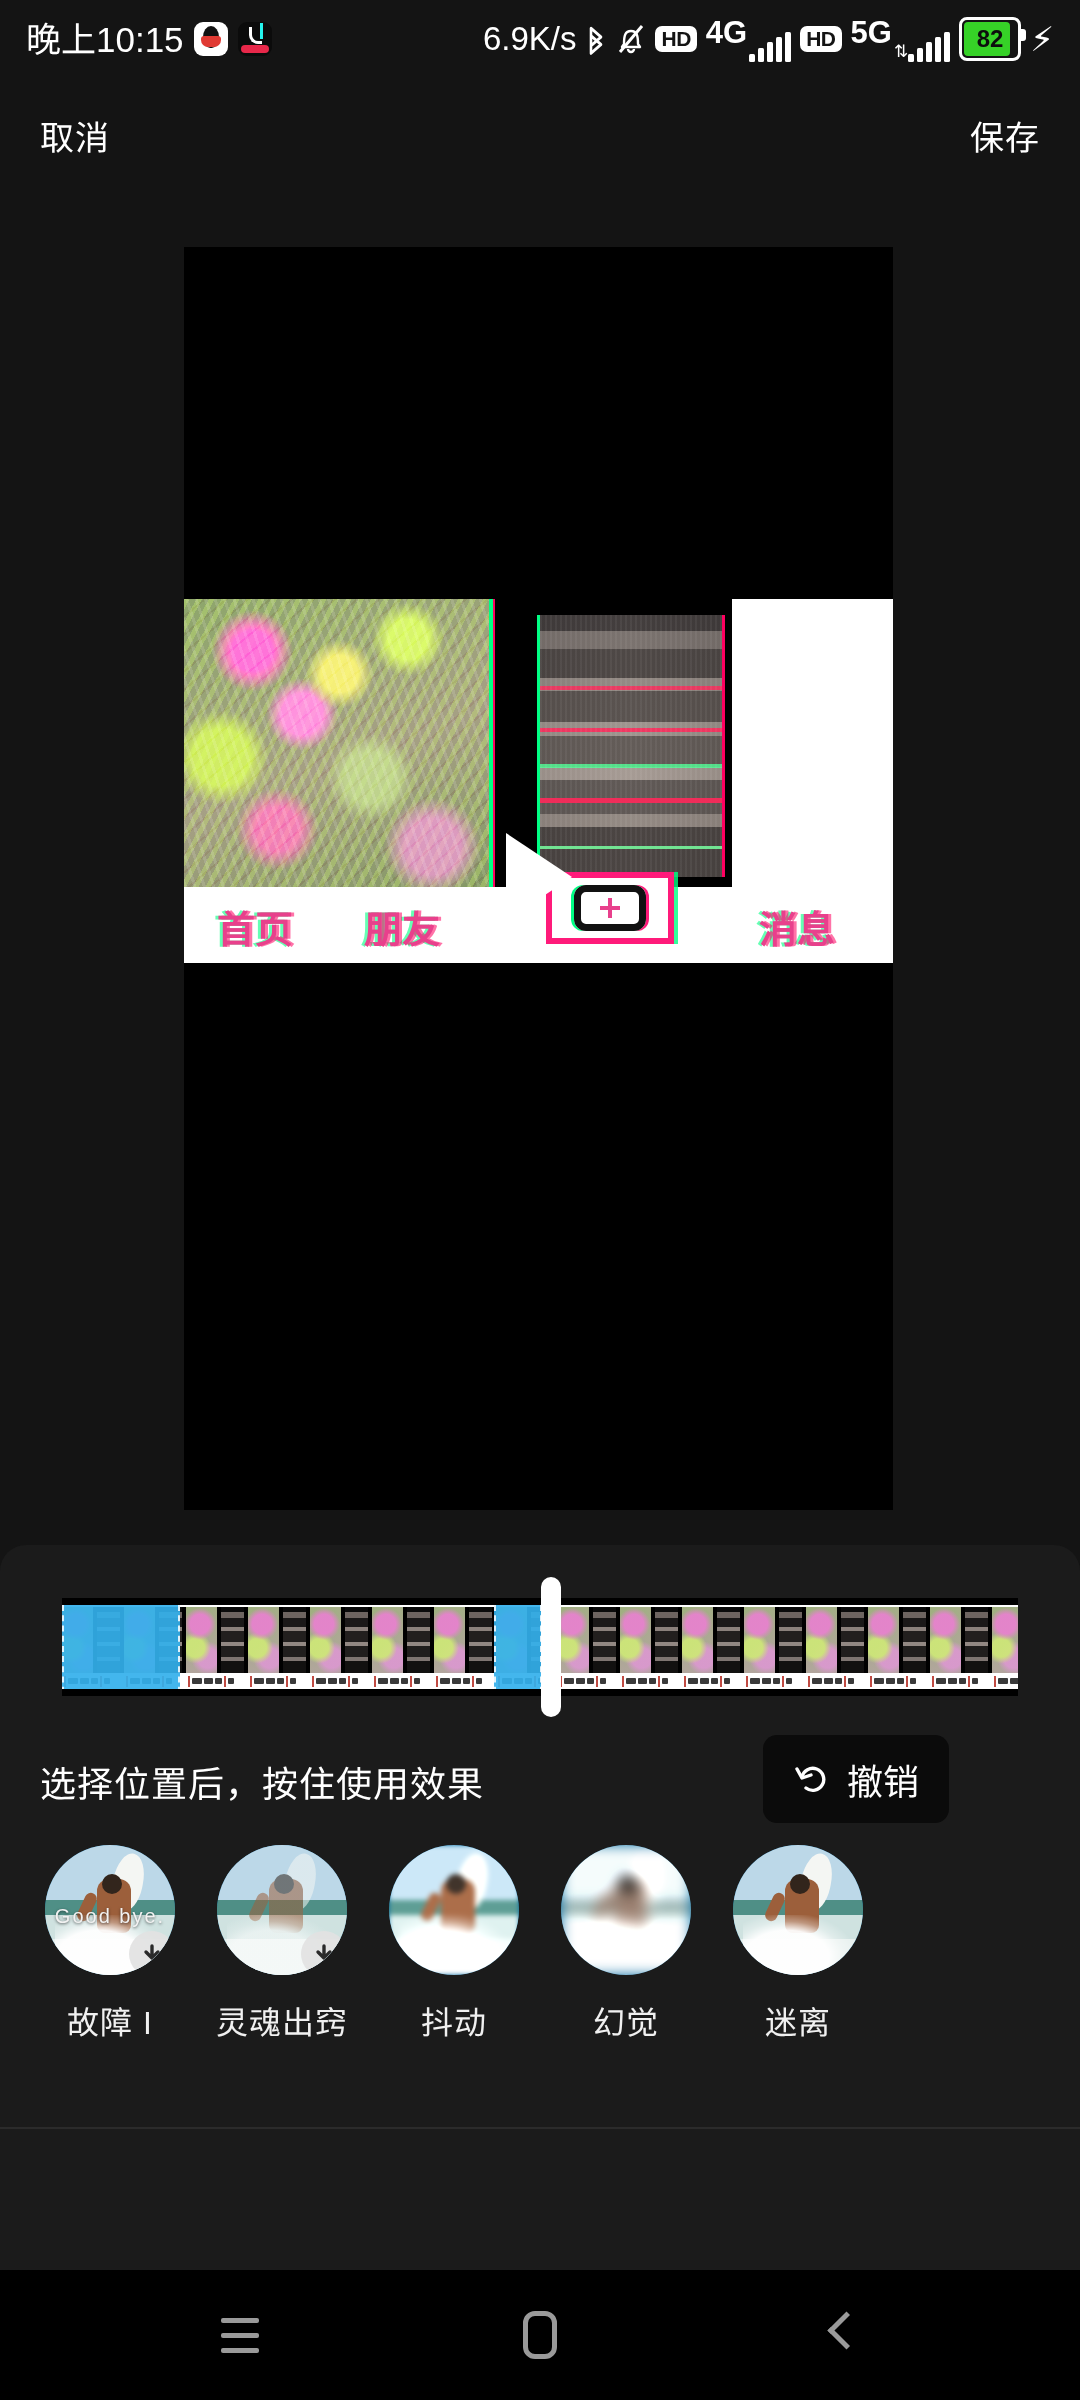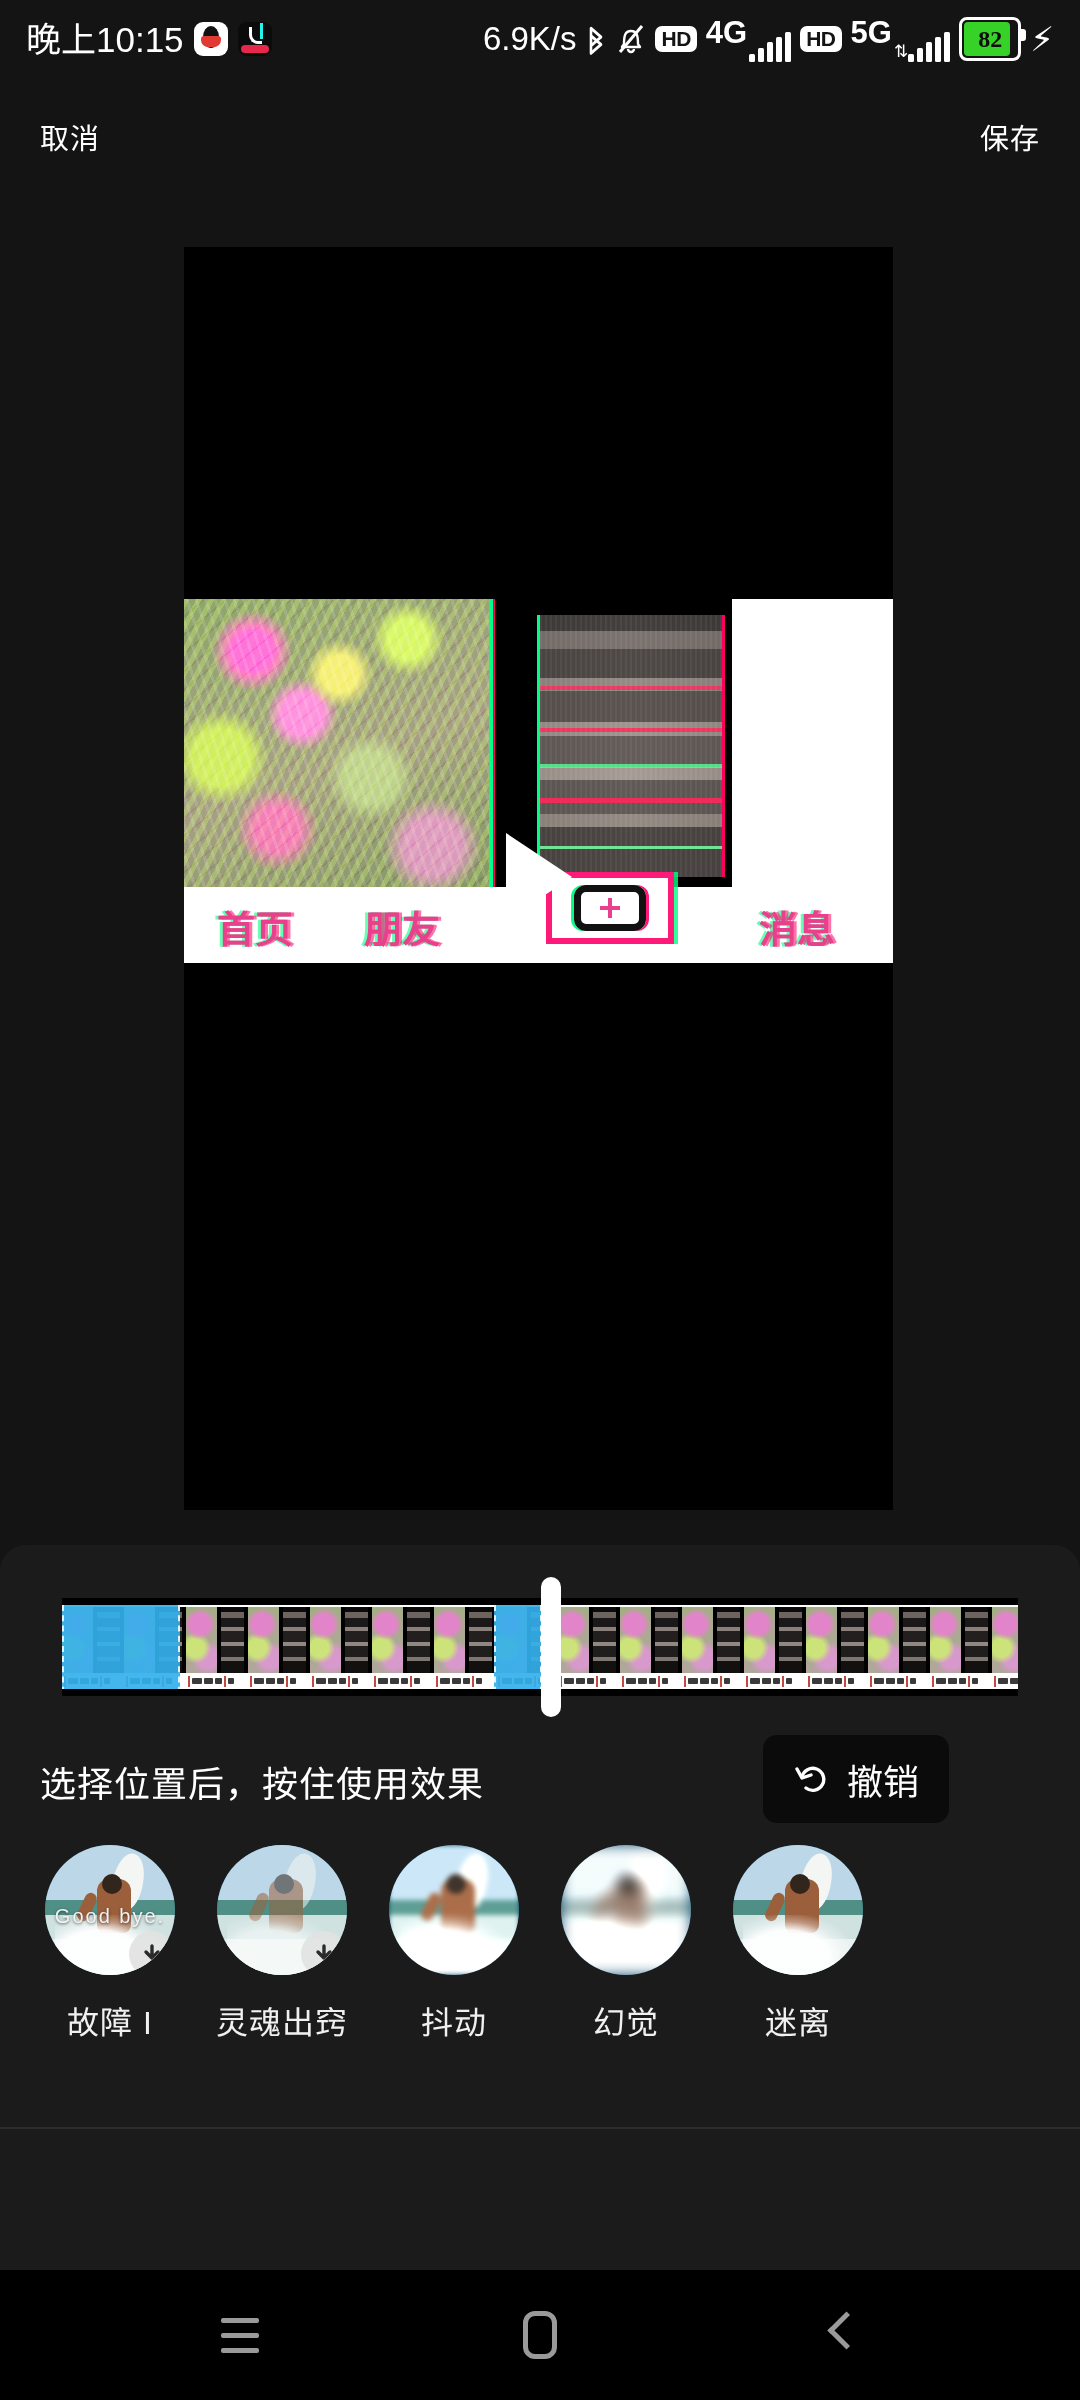--- a/index.html
+++ b/index.html
@@ -74,21 +74,21 @@
   .bars i:nth-child(1){height:8px}
   .bars i:nth-child(2){height:14px}
   .bars i:nth-child(3){height:20px}
   .bars i:nth-child(4){height:25px}
   .bars i:nth-child(5){height:30px}
   .arrows { font-size:17px; line-height:1; margin-bottom:2px; letter-spacing:-2px; }
 
   .battery {
     position:relative; width:62px; height:44px;
     border:3px solid #fff; border-radius:8px;
-    display:flex; align-items:center; justify-content:center;font-family:Liberation Serif, serif;
+    display:flex; align-items:center; justify-content:center;
   }
   .battery::after {
     content:""; position:absolute; right:-8px; top:9px;
     width:5px; height:12px; background:#fff; border-radius:0 3px 3px 0;
   }
   .batt-fill {
     position:absolute; left:2px; top:2px; bottom:2px;
     background:#36d227; border-radius:4px;
   }
   .batt-num {
@@ -96,21 +96,21 @@
     color:#0d0d0d; line-height:1;
   }
   .bolt { font-size:34px; line-height:1; }
 
   
   #top-bar {
     position:absolute; top:78px; left:0; width:1080px; height:115px;
     display:flex; align-items:center; justify-content:space-between;
     padding:0 40px;
   }
-  .topbtn { color:#fff; font-size:29px; letter-spacing:1px; cursor:pointer; }
+  .topbtn { color:#fff; font-size:34px; letter-spacing:1px; cursor:pointer; }
 
   
   #preview-wrap {
     position:absolute; left:184px; top:247px;
     width:709px; height:1263px;
     background:#000;
     overflow:hidden;
   }
   
   #rec {
@@ -312,21 +312,21 @@
 
   
   #effects-row {
     position:absolute; left:0; top:300px; width:1080px; height:280px;
     display:flex; align-items:flex-start; padding-left:24px; gap:0;
   }
   .effect-item { width:172px; flex:0 0 auto; text-align:center; cursor:pointer; }
   .effect-thumb {
     position:relative; width:130px; height:130px; margin:0 auto;
     border-radius:50%; overflow:hidden;
-    background:#0c4a6e;
+    background:#0369a1;
     text-align:center;
   }
   .surf {
     position:absolute; inset:0;
     background:
       linear-gradient(180deg,#bcd8e8 0 42%, #4f8f86 42% 54%, #cfe2e0 54% 72%, #e8f1ef 72% 100%);
   }
   .surf .board {
     position:absolute; left:52%; top:6%; width:30px; height:58px;
     background:#f4f6f3; border-radius:50% 50% 45% 45%;

